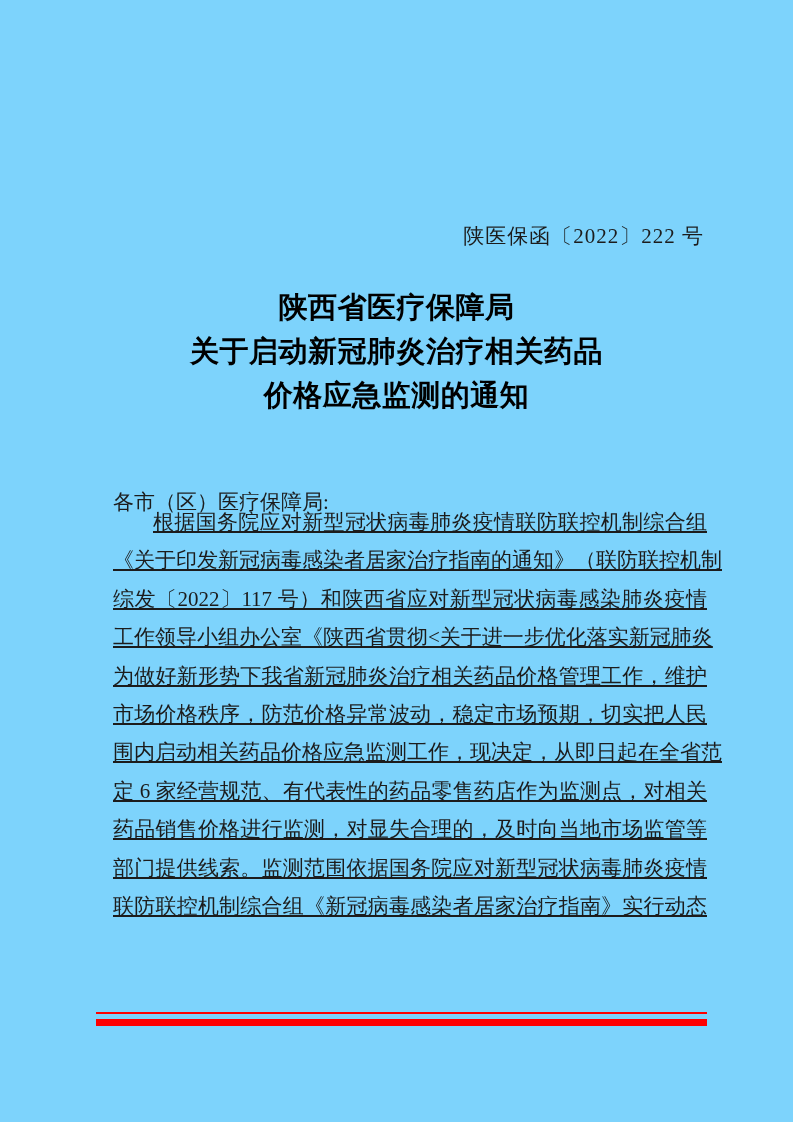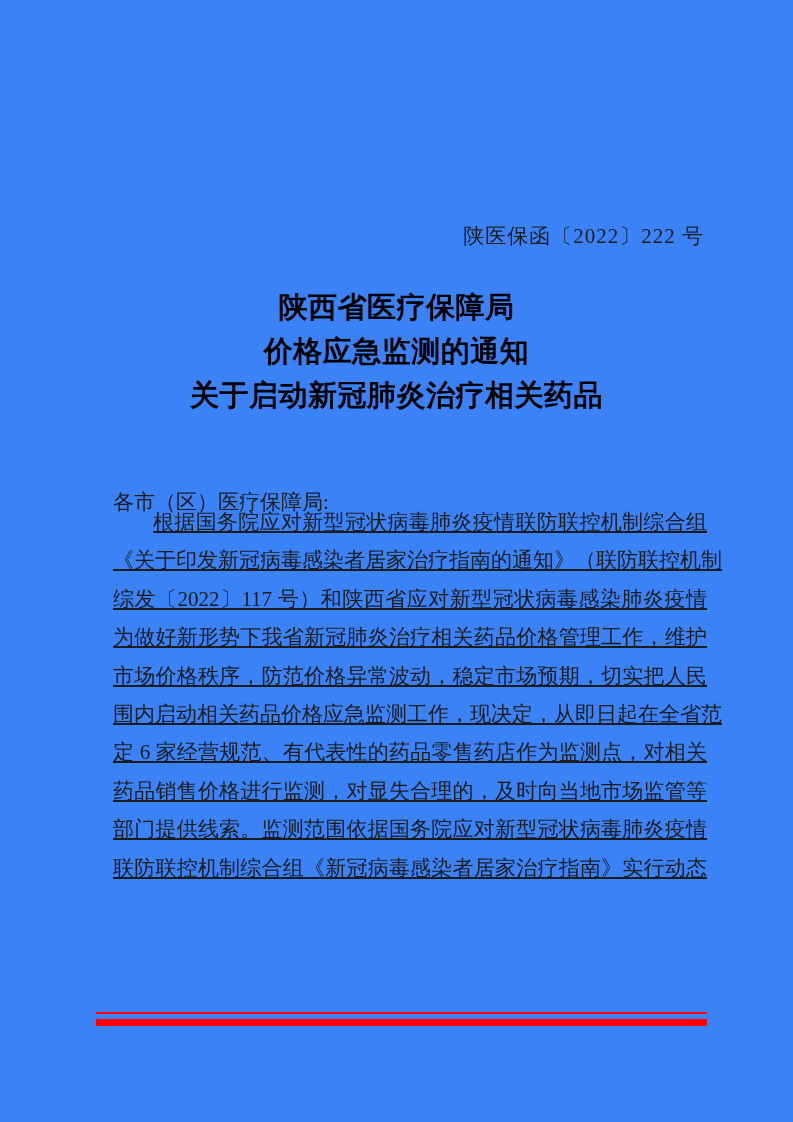--- a/index.html
+++ b/index.html
@@ -4,21 +4,21 @@
 <style>
   html, body {
     margin: 0;
     padding: 0;
     background: #ffffff;
   }
   .page {
     position: relative;
     width: 793px;
     height: 1122px;
-    background: #3b82f6;
+    background: #7dd3fc;
     overflow: hidden;
     font-family: "Liberation Serif", "DejaVu Serif", serif;
     color: #1c1c1c;
   }
   .doc-number {
     position: absolute;
     top: 222px;
     right: 89px;
     font-size: 21px;
     line-height: 28px;
@@ -90,30 +90,31 @@
 </style>
 </head>
 <body>
 
 <div class="page">
 
   <div class="doc-number">陕医保函〔2022〕222 号</div>
 
   <div class="title-block">
     <span class="title-line">陕西省医疗保障局</span>
+    <span class="title-line">关于启动新冠肺炎治疗相关药品</span>
     <span class="title-line">价格应急监测的通知</span>
-    <span class="title-line">关于启动新冠肺炎治疗相关药品</span>
   </div>
 
   <div class="salutation">各市（区）医疗保障局:</div>
 
   <div class="paragraph">
     <div class="body-line indent">根据国务院应对新型冠状病毒肺炎疫情联防联控机制综合组</div>
     <div class="body-line">《关于印发新冠病毒感染者居家治疗指南的通知》（联防联控机制</div>
     <div class="body-line">综发〔2022〕117 号）和陕西省应对新型冠状病毒感染肺炎疫情</div>
+    <div class="body-line">工作领导小组办公室《陕西省贯彻&lt;关于进一步优化落实新冠肺炎</div>
     <div class="body-line">为做好新形势下我省新冠肺炎治疗相关药品价格管理工作，维护</div>
     <div class="body-line">市场价格秩序，防范价格异常波动，稳定市场预期，切实把人民</div>
     <div class="body-line">围内启动相关药品价格应急监测工作，现决定，从即日起在全省范</div>
     <div class="body-line">定 6 家经营规范、有代表性的药品零售药店作为监测点，对相关</div>
     <div class="body-line">药品销售价格进行监测，对显失合理的，及时向当地市场监管等</div>
     <div class="body-line">部门提供线索。监测范围依据国务院应对新型冠状病毒肺炎疫情</div>
     <div class="body-line">联防联控机制综合组《新冠病毒感染者居家治疗指南》实行动态</div>
   </div>
 
   <div class="red-separator">

